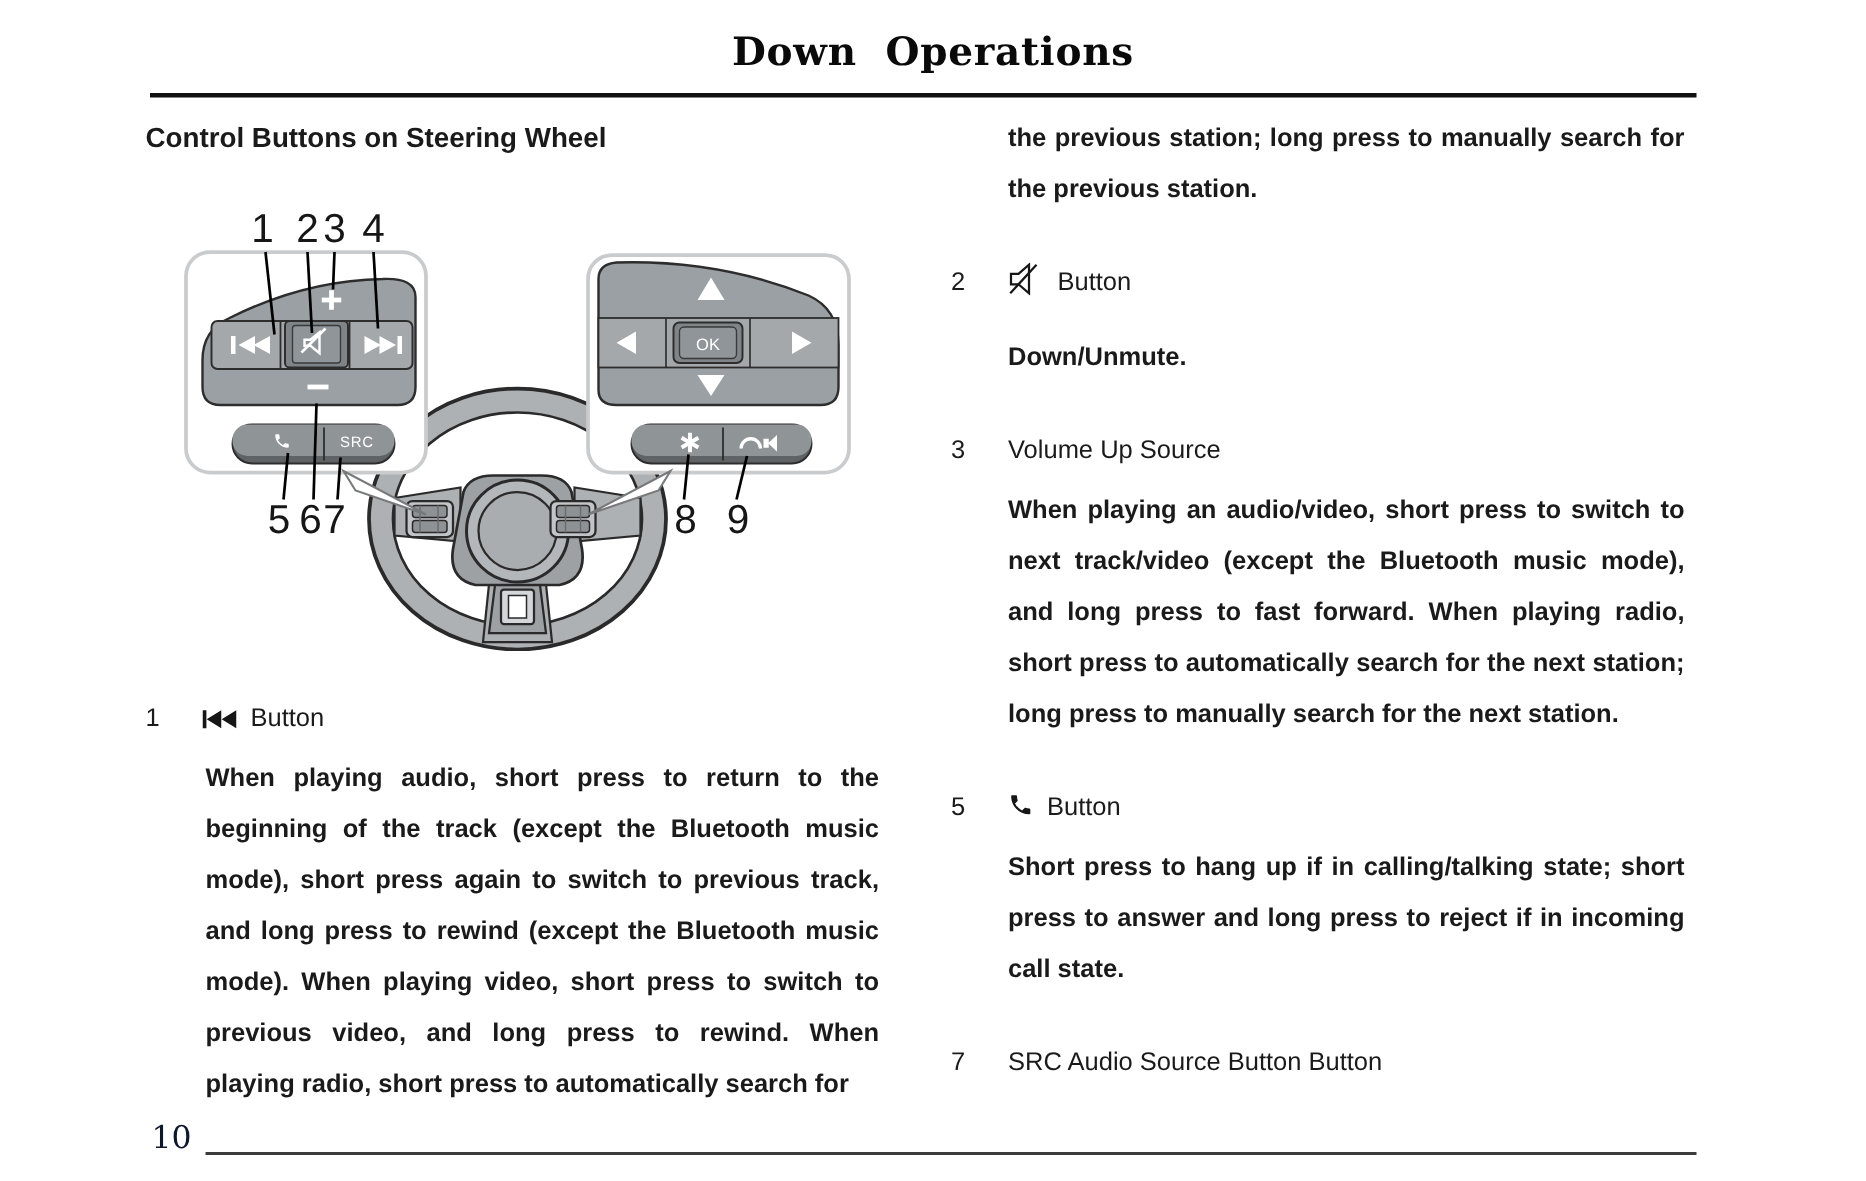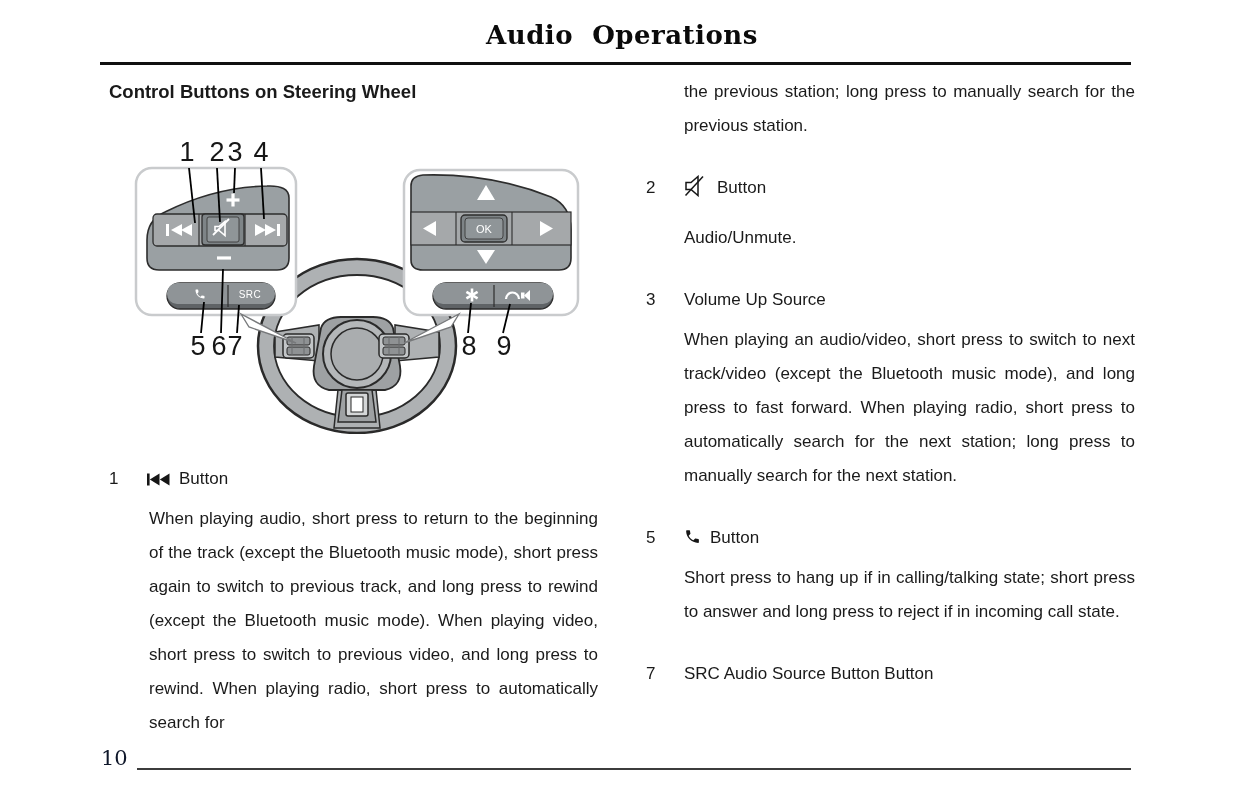--- a/index.html
+++ b/index.html
@@ -7,47 +7,47 @@
     width:1244px; height:787px; position:relative; background:#ffffff;
     font-family:"Liberation Sans", sans-serif; color:#1a1a1a; overflow:hidden;
   }
   .title {
     position:absolute; top:20px; left:0; width:100%; text-align:center;
     font-family:"DejaVu Serif", serif; font-weight:bold; font-size:26px;
     white-space:pre; letter-spacing:0.5px; color:#0a0a0a;
   }
   .title-rule { position:absolute; top:62px; left:100px; width:1031px; height:3px; background:#101010; }
   .cols {
-    position:absolute; top:75px; left:109px;
+    position:absolute; top:75px; left:97px;
     display:grid; grid-template-columns:489px 489px; column-gap:48px;
     font-size:17px; line-height:34px;
   }
   .heading { font-weight:bold; font-size:18.5px; line-height:34px; }
   .diagram svg { display:block; margin-top:19px; }
   .item { line-height:34px; white-space:nowrap;margin-top:28px; }
   .item .num { display:inline-block; width:38px; }
-  .desc { margin:6px 0 0 40px; text-align:justify; }
+  .desc { margin:6px 0 0 40px; text-align:justify;font-weight:bold; }
   .col-right .desc { margin-left:38px; }
   .desc.first { margin-top:0; }
   .desc.tight { margin-top:16px; }
   .inline-icon { display:inline-block; vertical-align:-2px; margin-right:9px; }
   .inline-icon.tall { vertical-align:-4px; }
   .pagenum {
     position:absolute; left:101px; top:746px;
     font-family:"DejaVu Serif", serif; font-size:21px; color:#0f172a;
   }
   .foot-rule { position:absolute; left:137px; top:768px; width:994px; height:2px; background:#3c3c3c; }
   svg text { font-family:"Liberation Sans", sans-serif; }
   .callout-digit { font-size:27px; fill:#161616; }
   .btn-label { fill:#ffffff; }
 </style>
 </head>
 <body>
 
-<div class="title">Audio  Operations</div>
+<div class="title">Down  Operations</div>
 <div class="title-rule"></div>
 
 <div class="cols">
 
   <div class="col-left">
     <div class="heading">Control Buttons on Steering Wheel</div>
 
     <div class="diagram">
       <svg width="472" height="306" viewBox="0 0 472 306">
 
@@ -208,21 +208,21 @@
 
   <div class="col-right">
     <p class="desc first">the previous station; long press to manually search for the previous station.</p>
 
     <div class="item">
       <span class="num">2</span><svg class="inline-icon tall" width="24" height="22" viewBox="0 0 24 22">
           <path d="M2,7.5 h5 l7,-6 v19 l-7,-6 h-5 z" fill="none" stroke="#161616" stroke-width="1.5"></path>
           <line x1="1.5" y1="20.5" x2="19" y2="1.5" stroke="#161616" stroke-width="1.5"></line>
         </svg><span>Button</span>
     </div>
-    <p class="desc tight">Audio/Unmute.</p>
+    <p class="desc tight">Down/Unmute.</p>
 
     <div class="item">
       <span class="num">3</span><span>Volume Up Source</span>
     </div>
 
     <p class="desc">When playing an audio/video, short press to switch to next track/video (except the Bluetooth music mode), and long press to fast forward.  When playing radio, short press to automatically search for the next station; long press to manually search for the next station.</p>
 
     <div class="item">
       <span class="num">5</span><svg class="inline-icon" width="17" height="17" viewBox="0 0 24 24">
           <path fill="#161616" d="M6.62 10.79c1.44 2.83 3.76 5.14 6.59 6.59l2.2-2.2c.27-.27.67-.36 1.02-.24 1.12.37 2.33.57 3.57.57.55 0 1 .45 1 1V20c0 .55-.45 1-1 1-9.39 0-17-7.61-17-17 0-.55.45-1 1-1h3.5c.55 0 1 .45 1 1 0 1.25.2 2.45.57 3.57.11.35.03.74-.25 1.02l-2.2 2.2z"></path>

